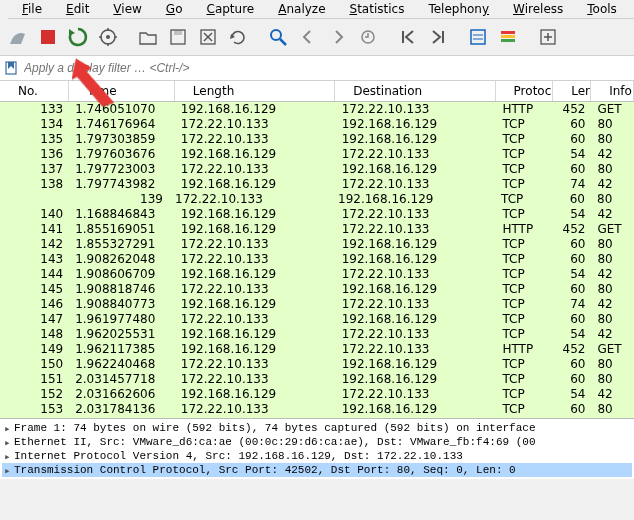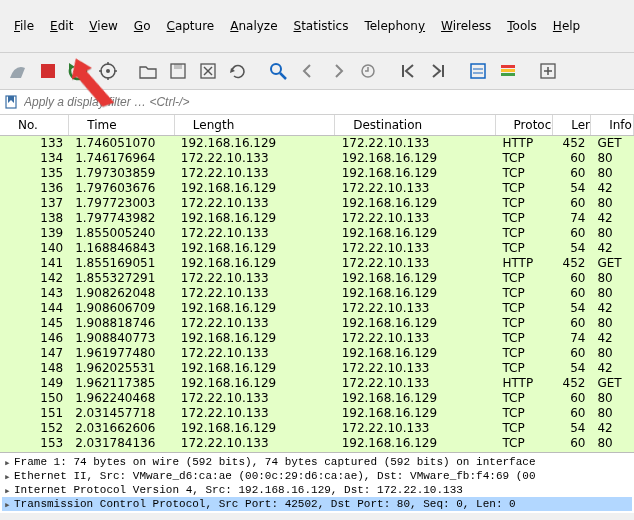--- a/index.html
+++ b/index.html
@@ -1,17 +1,17 @@
 <!DOCTYPE html>
 <html><head>
 <meta charset="utf-8">
 <style>
   * { box-sizing: border-box; margin: 0; padding: 0; }
   body { font-family: "DejaVu Sans", Arial, sans-serif; font-size: 12px; width: 634px; height: 520px; overflow: hidden; background: #f0f0f0; position: relative; }
-  .menubar { display: flex; gap: 0; padding: 17px 6px; background: #f0f0f0; border-bottom: 1px solid #d0d0d0; }
+  .menubar { display: flex; gap: 8px; padding: 0 6px; background: #f0f0f0; border-bottom: 1px solid #d0d0d0; margin-left: 8px; }
   .menubar-item { padding: 2px 8px; cursor: pointer; }
   .menubar-item u { text-decoration: underline; }
   .toolbar { display: flex; align-items: center; gap: 2px; padding: 4px 4px; background: #f0f0f0; border-bottom: 1px solid #d0d0d0; position: relative; }
   .tb-btn { width: 28px; height: 28px; display: flex; align-items: center; justify-content: center; border-radius: 3px; cursor: pointer; }
   .tb-sep { width: 8px; }
   .filterbar { display: flex; align-items: center; padding: 3px 4px; background: #fff; border-bottom: 1px solid #d0d0d0; }
   .filter-icon { width: 14px; height: 14px; margin-right: 4px; }
   .filter-input { flex: 1; border: none; outline: none; font-size: 12px; font-style: italic; color: #888; background: transparent; padding: 2px 2px; }
   .packet-header { display: flex; background: #fff; border-bottom: 1px solid #c0c0c0; font-size: 12px; }
   .packet-header .col { border-right: 1px solid #d8d8d8; padding: 3px 18px; white-space: nowrap; overflow: hidden; }
@@ -233,21 +233,20 @@
       <div class="col c-no">138</div>
       <div class="col c-time">1.797743982</div>
       <div class="col c-src">192.168.16.129</div>
       <div class="col c-dst">172.22.10.133</div>
       <div class="col c-proto">TCP</div>
       <div class="col c-len">74</div>
       <div class="col c-info">42</div>
     </div>
     <div class="packet-row">
       <div class="col c-no">139</div>
-      <div class="col c-time">1.855005240</div>
       <div class="col c-src">172.22.10.133</div>
       <div class="col c-dst">192.168.16.129</div>
       <div class="col c-proto">TCP</div>
       <div class="col c-len">60</div>
       <div class="col c-info">80</div>
     </div>
     <div class="packet-row">
       <div class="col c-no">140</div>
       <div class="col c-time">1.168846843</div>
       <div class="col c-src">192.168.16.129</div>

